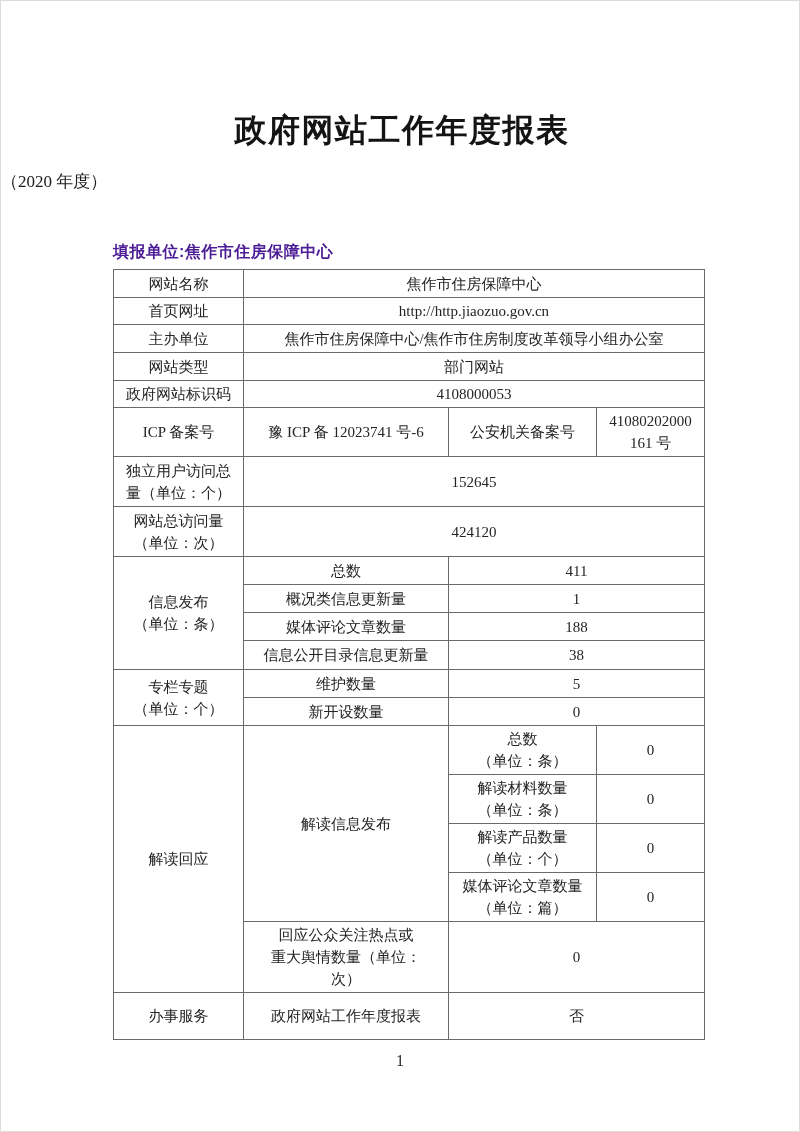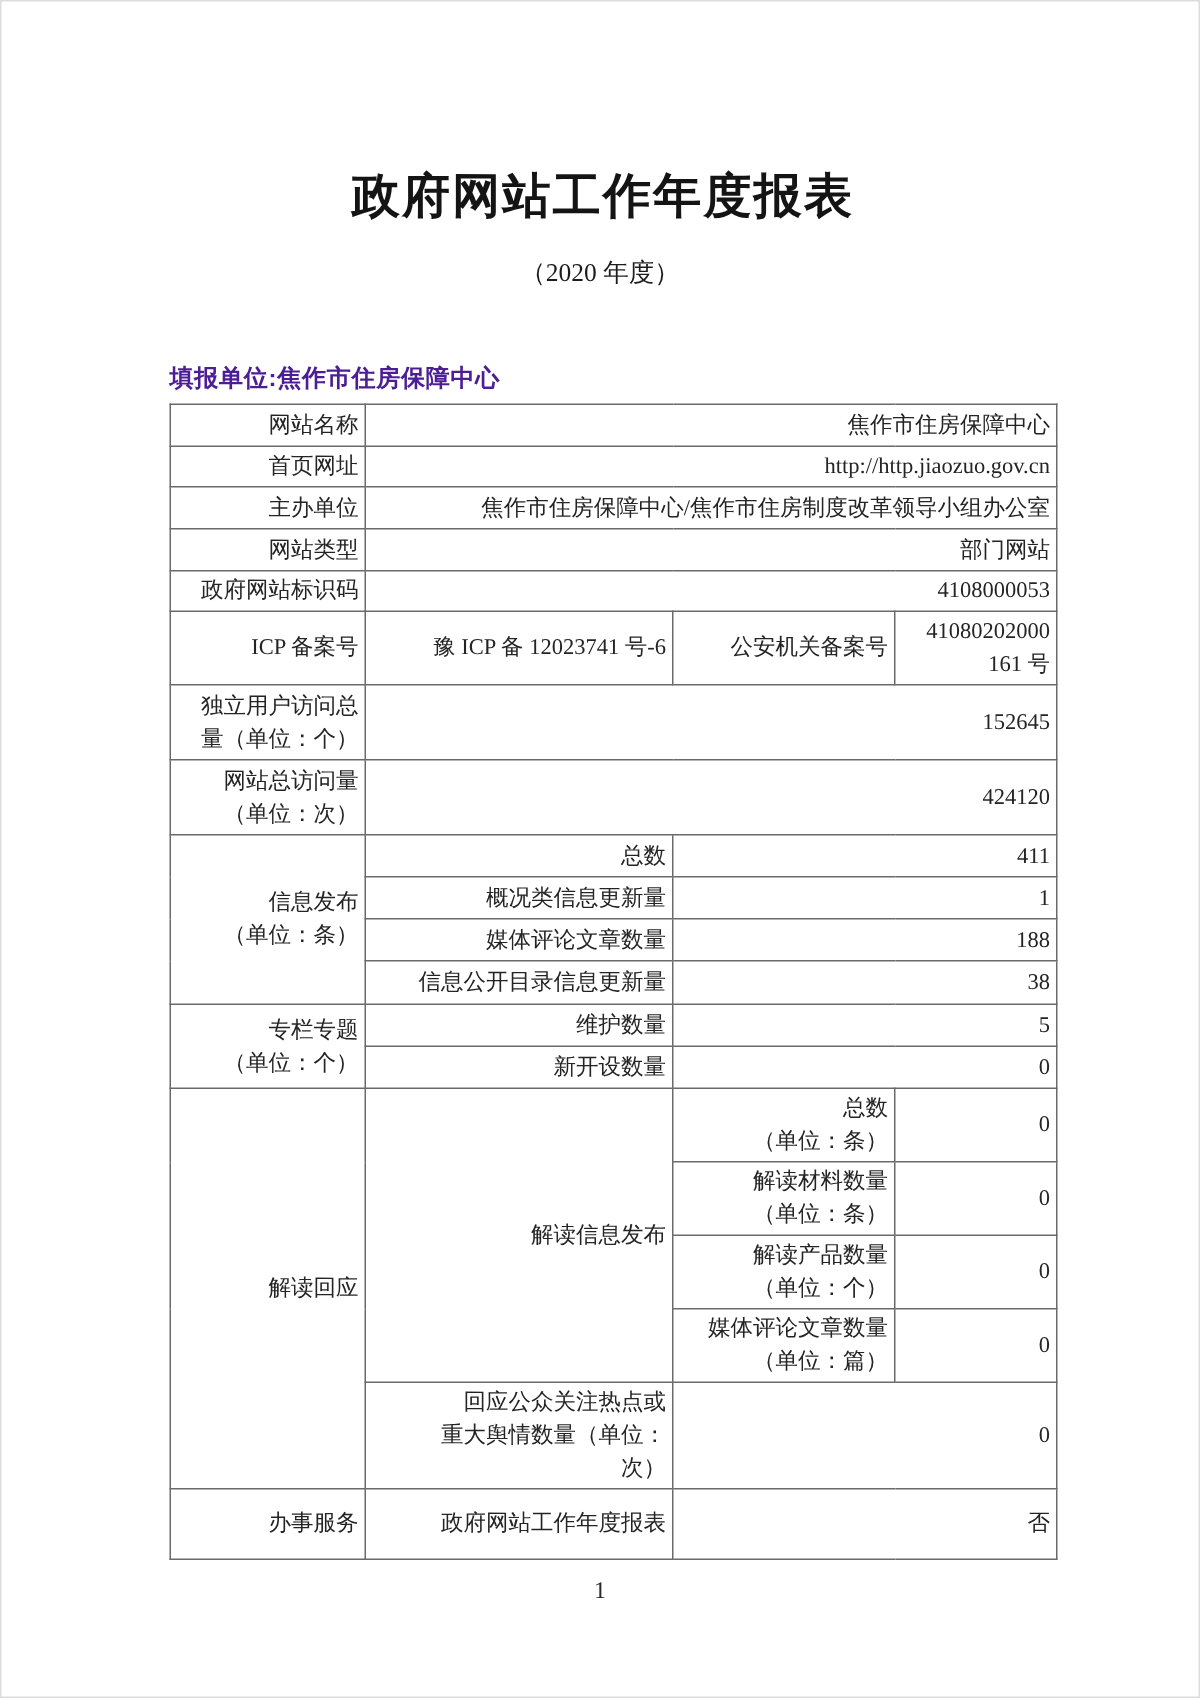--- a/index.html
+++ b/index.html
@@ -21,21 +21,21 @@
     text-align: center;
     font-family: "Liberation Sans", "DejaVu Sans", sans-serif;
     font-weight: 700;
     font-size: 32px;
     letter-spacing: 1.5px;
     color: #141414;
   }
   .doc-subtitle {
     position: absolute;
     top: 169px; left: 0; right: 0;
-    text-align: center;
+    text-align: left;
     font-size: 17px;
     color: #1c1c1c;
   }
   .report-unit {
     position: absolute;
     top: 241px; left: 112px;
     font-family: "Liberation Sans", "DejaVu Sans", sans-serif;
     font-weight: 700;
     font-size: 16px;
     letter-spacing: 0.5px;
@@ -43,21 +43,21 @@
   }
   table.report {
     position: absolute;
     top: 268px; left: 112px;
     width: 591px;
     border-collapse: collapse;
     table-layout: fixed;
   }
   table.report td {
     border: 1px solid #6a6a6a;
-    text-align: right;
+    text-align: center;
     vertical-align: middle;
     font-size: 15px;
     line-height: 22px;
     padding: 2px 4px;
     white-space: pre-line;
     color: #242424;
   }
   td.tight { line-height: 22px; }
   td.sub-top { vertical-align: top; padding-top: 6px; }
   td.label-bottom { vertical-align: bottom; padding-bottom: 5px; }

